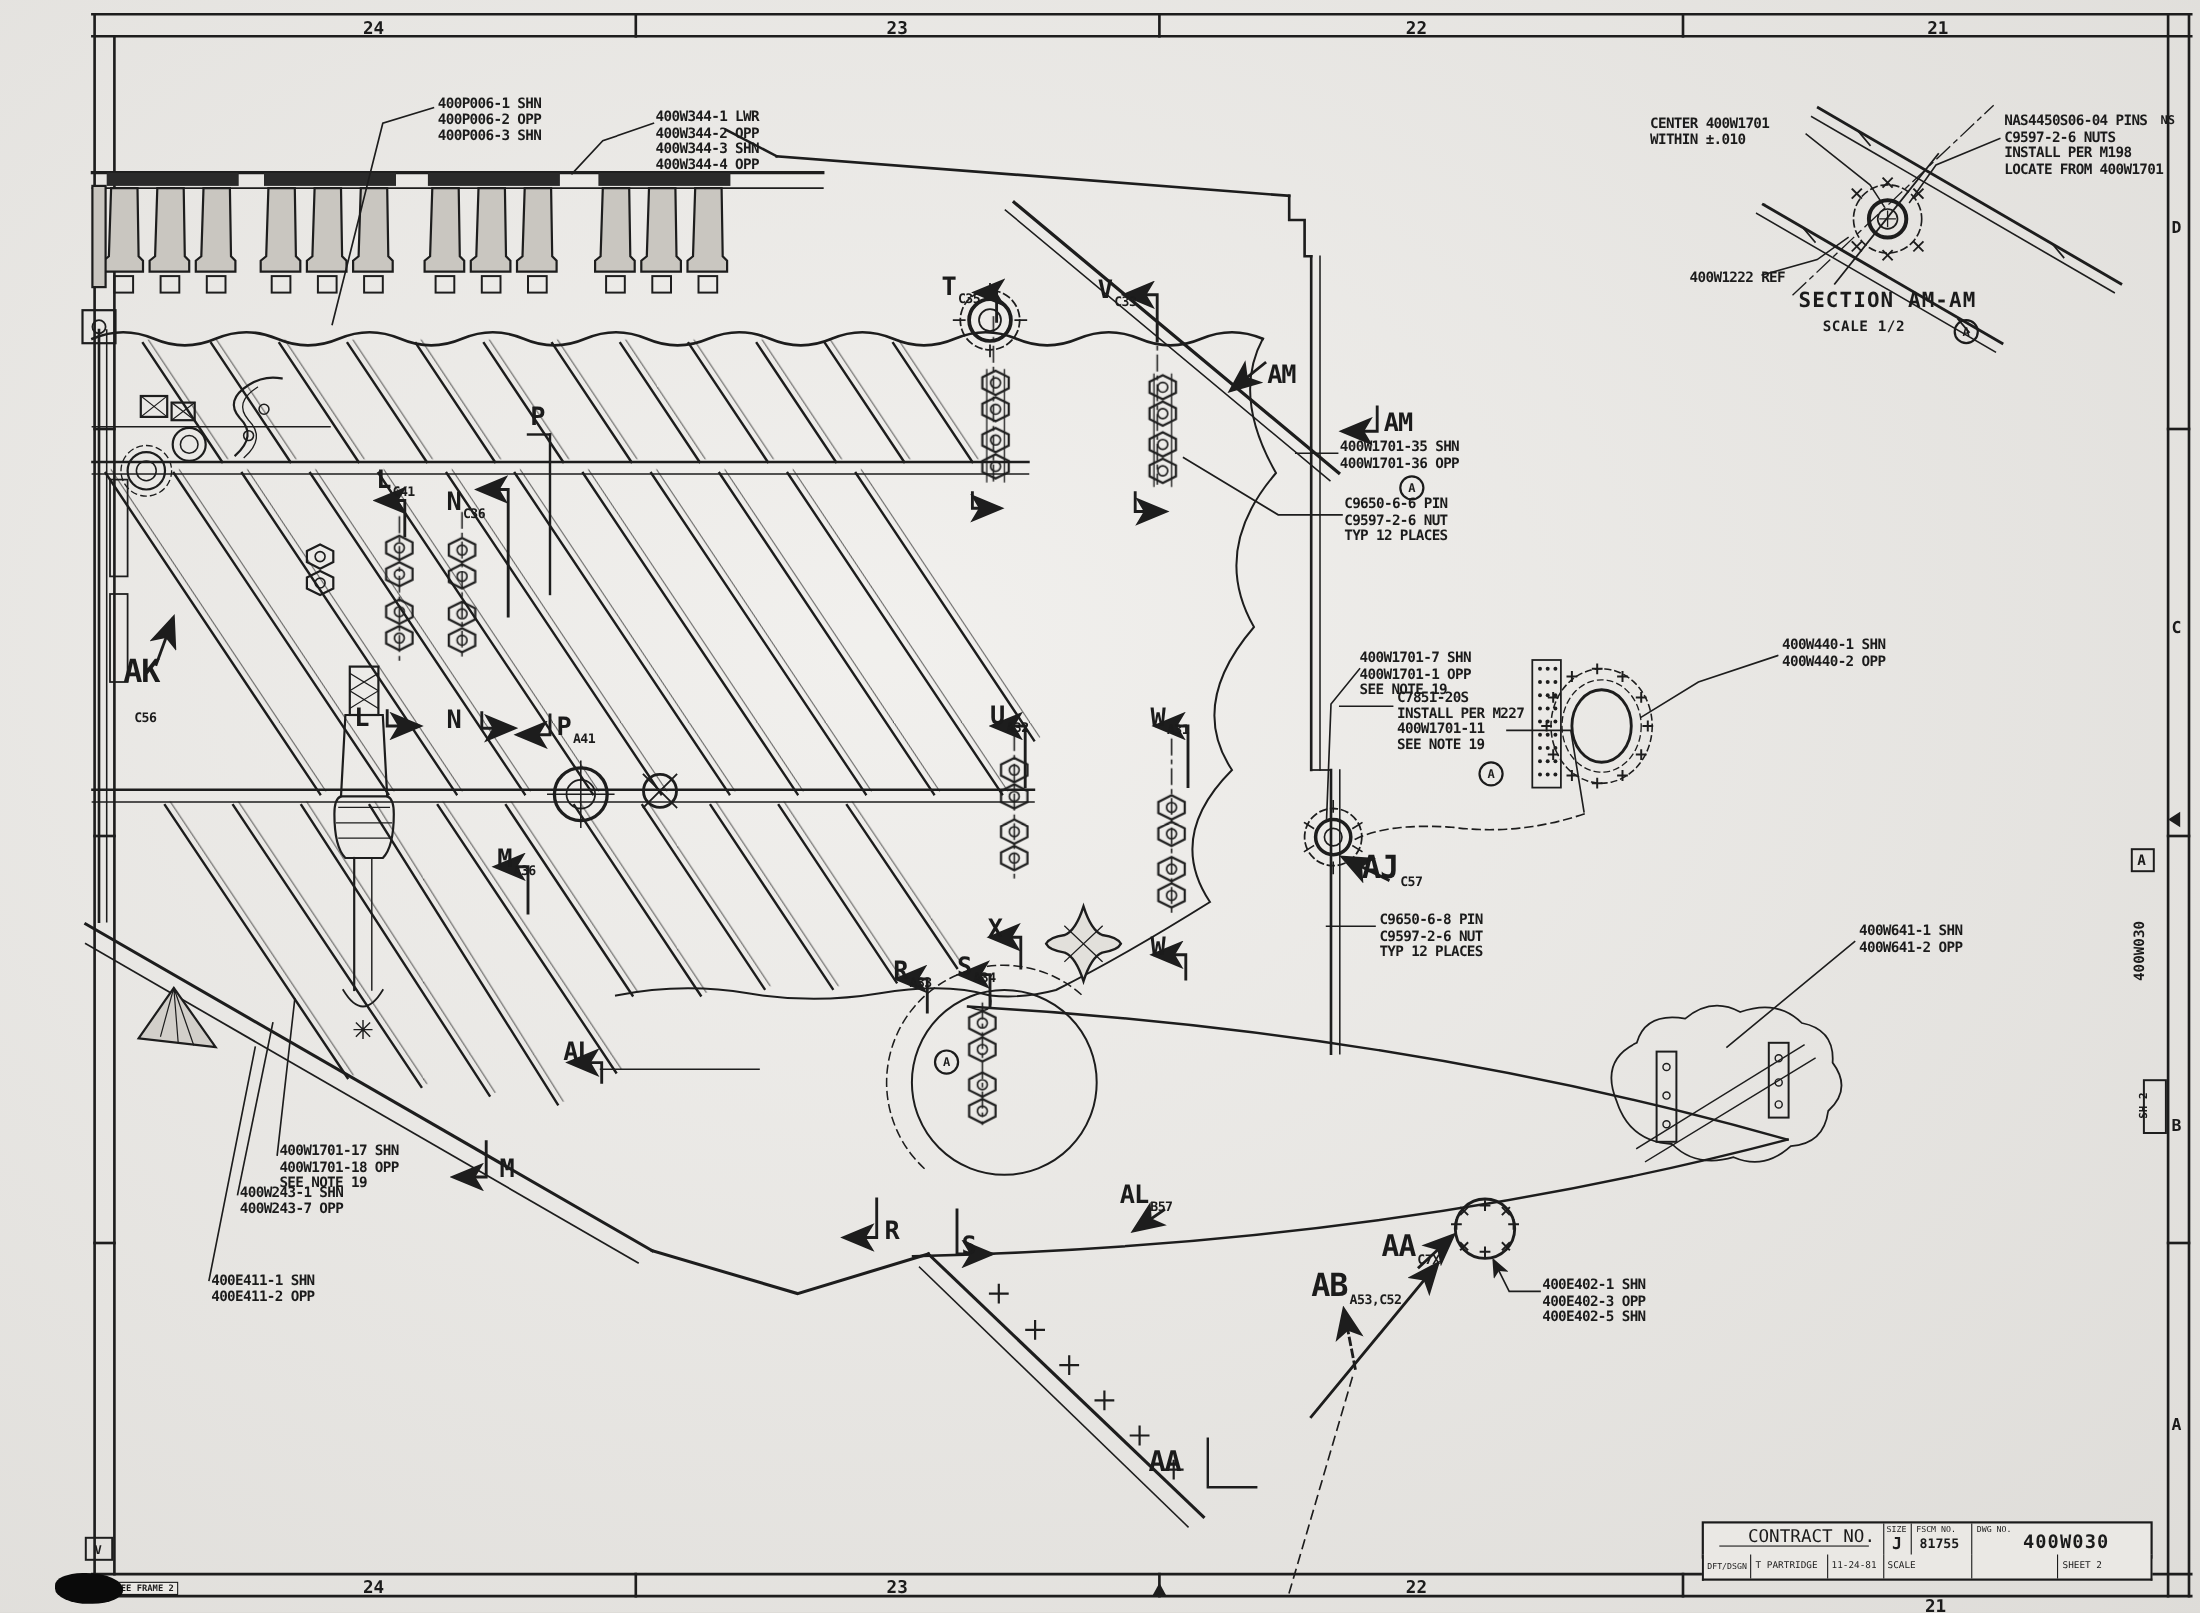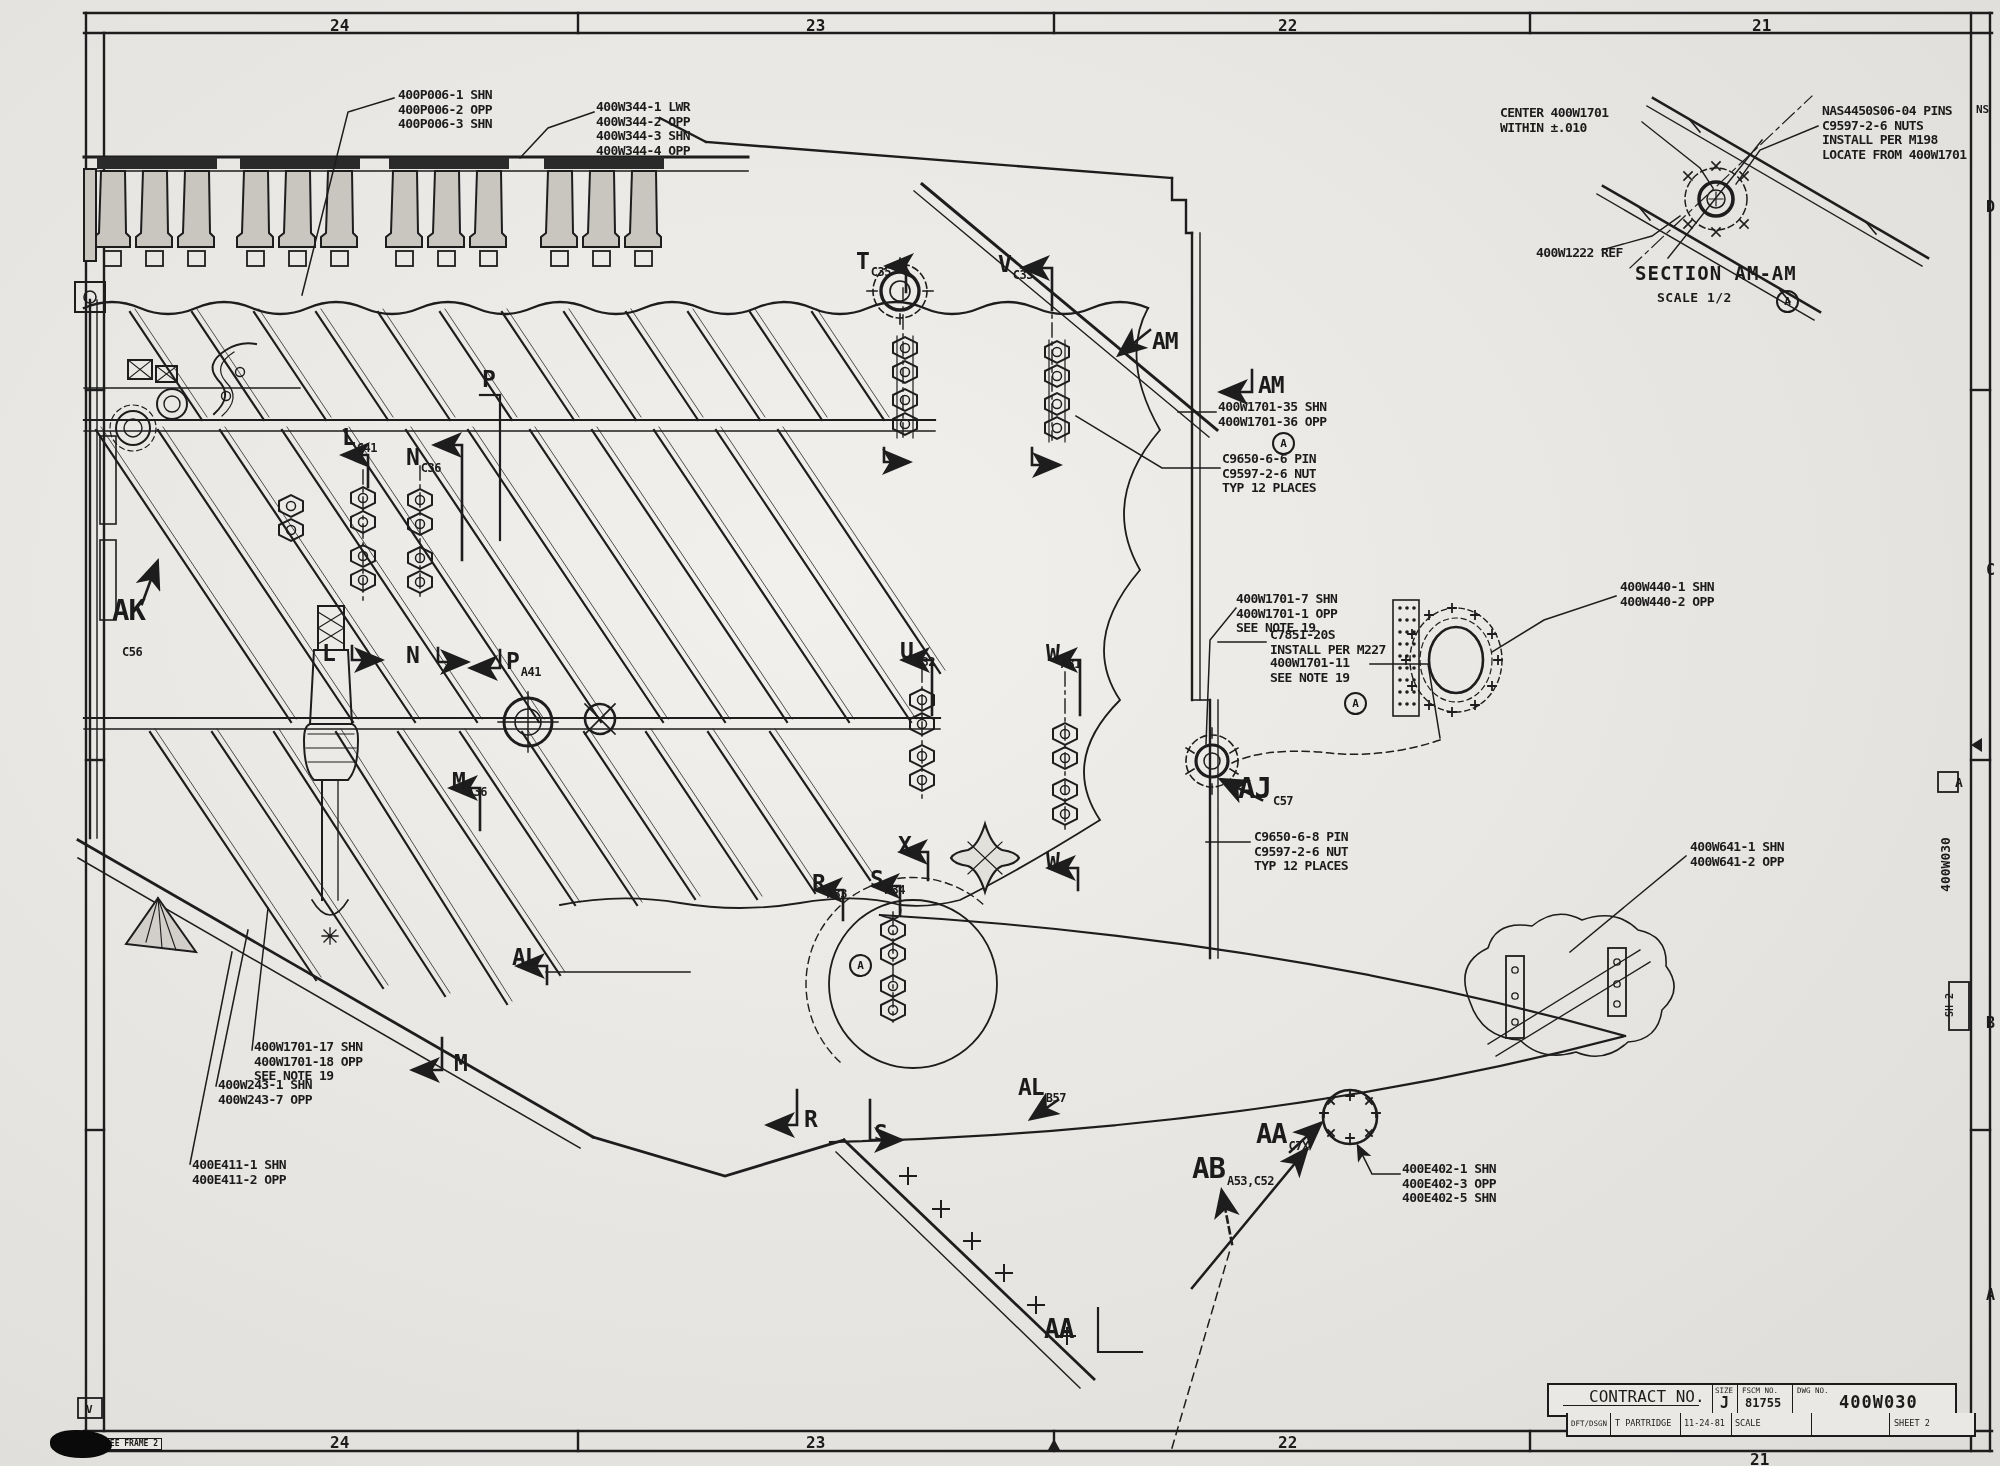--- a/index.html
+++ b/index.html
@@ -9,21 +9,21 @@
     background:radial-gradient(ellipse at 40% 40%, rgba(255,255,255,.35), rgba(0,0,0,.05));
     pointer-events:none;}
   svg{position:absolute;left:0;top:0;}
   .co{position:absolute;font:700 13px/1.12 "DejaVu Sans Mono",monospace;letter-spacing:-.6px;white-space:pre;}
   .lbl{position:absolute;font:700 23px/1 "DejaVu Sans Mono",monospace;letter-spacing:-1px;white-space:nowrap;}
   .lbl .sub{font-size:12px;margin-left:2px;vertical-align:-7px;letter-spacing:-.5px;}
   .big{font-size:29px;}
   .flagA{position:absolute;width:19px;height:19px;border:2px solid #1b1b1b;border-radius:50%;
          text-align:center;font:700 11px/19px "DejaVu Sans Mono",monospace;}
   .zn{position:absolute;font:700 16px/1 "DejaVu Sans Mono",monospace;}
-  .zl{position:absolute;font:700 15px/1 "DejaVu Sans Mono",monospace;margin-left:12px;}
+  .zl{position:absolute;font:700 15px/1 "DejaVu Sans Mono",monospace;}
   .sec{position:absolute;font:700 19px/1 "DejaVu Sans Mono",monospace;letter-spacing:1px;}
   .sec .sc{display:block;font-size:13px;letter-spacing:.5px;margin:8px 3px 0 22px;}
   .vtext{position:absolute;font:700 13px/1 "DejaVu Sans Mono",monospace;transform:rotate(-90deg);transform-origin:center;white-space:nowrap;}
   .boxed{border:1.6px solid #1b1b1b;padding:1px 3px;background:#eae8e4;}
   .tb{position:absolute;font-family:"DejaVu Sans Mono",monospace;}
   .tiny{position:absolute;font:700 8px/1 "DejaVu Sans Mono",monospace;}
   .blob{position:absolute;background:#0a0a0a;border-radius:40% 55% 45% 50%;}
 </style>
 </head>
 <body>
@@ -506,21 +506,21 @@
       <div style="position:absolute;left:163px;top:0;height:100%;border-left:1.8px solid #1b1b1b"></div>
       <div class="tb small" style="position:absolute;left:166px;top:1px;font-size:7.5px">SIZE</div>
       <div class="tb" style="position:absolute;left:171px;top:9px;font:700 15px 'DejaVu Sans Mono',monospace">J</div>
       <div style="position:absolute;left:188px;top:0;height:100%;border-left:1.8px solid #1b1b1b"></div>
       <div class="tb small" style="position:absolute;left:193px;top:1px;font-size:7.5px">FSCM NO.</div>
       <div class="tb" style="position:absolute;left:196px;top:11px;font:700 12px 'DejaVu Sans Mono',monospace">81755</div>
       <div style="position:absolute;left:243px;top:0;height:100%;border-left:1.8px solid #1b1b1b"></div>
       <div class="tb small" style="position:absolute;left:248px;top:1px;font-size:7.5px">DWG NO.</div>
       <div class="tb" style="position:absolute;left:290px;top:7px;font:700 17px 'DejaVu Sans Mono',monospace;letter-spacing:1px">400W030</div>
     </div>
-    <div style="position:absolute;left:0;top:117px;width:406px;height:22px;border:2.2px solid #1b1b1b;border-top:none;background:#eae8e4;margin-left:19px;">
+    <div style="position:absolute;left:0;top:117px;width:406px;height:22px;border:2.2px solid #1b1b1b;border-top:none;background:#eae8e4;">
       <div class="tb small" style="position:absolute;left:3px;top:6px;font-size:7.5px">DFT/DSGN</div>
       <div style="position:absolute;left:42px;top:0;height:100%;border-left:1.6px solid #1b1b1b"></div>
       <div class="tb small" style="position:absolute;left:47px;top:5px;font-size:8.5px">T PARTRIDGE</div>
       <div style="position:absolute;left:112px;top:0;height:100%;border-left:1.6px solid #1b1b1b"></div>
       <div class="tb small" style="position:absolute;left:116px;top:5px;font-size:8.5px">11-24-81</div>
       <div style="position:absolute;left:163px;top:0;height:100%;border-left:1.6px solid #1b1b1b"></div>
       <div class="tb small" style="position:absolute;left:167px;top:5px;font-size:8.5px">SCALE</div>
       <div style="position:absolute;left:243px;top:0;height:100%;border-left:1.6px solid #1b1b1b"></div>
       <div style="position:absolute;left:321px;top:0;height:100%;border-left:1.6px solid #1b1b1b"></div>
       <div class="tb small" style="position:absolute;left:326px;top:5px;font-size:8.5px">SHEET 2</div>

